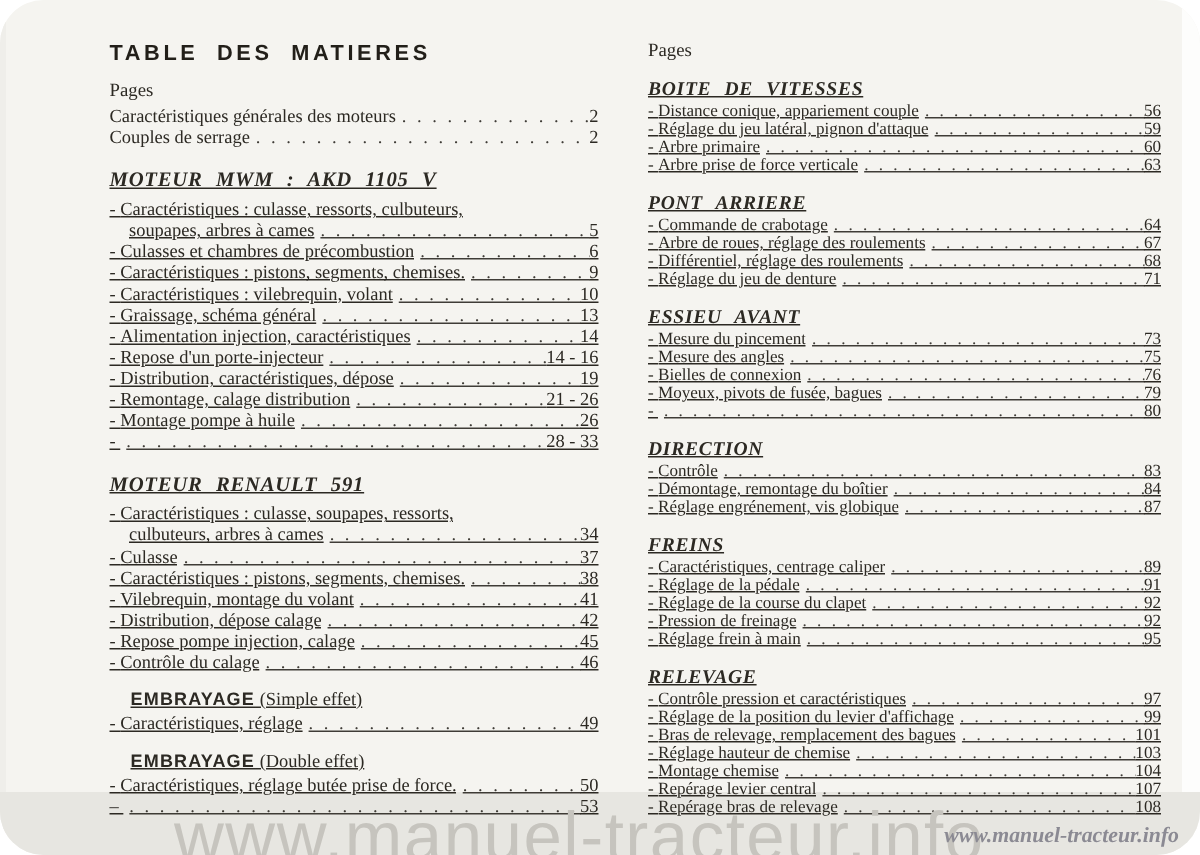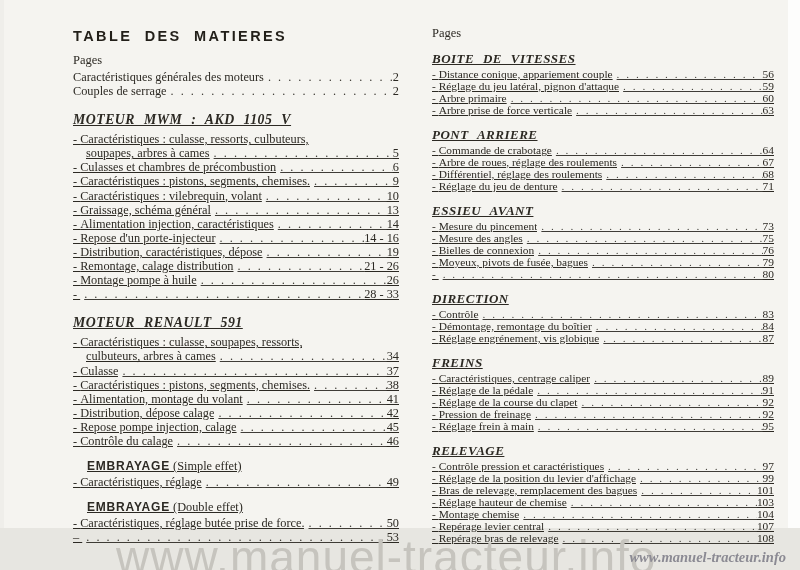--- a/index.html
+++ b/index.html
@@ -3,20 +3,21 @@
 <meta charset="utf-8">
 <style>
   html,body{margin:0;padding:0;background:#ffffff;}
   .scan{
     position:relative;
     width:800px;height:570px;
     overflow:hidden;
     background:var(--paper,#f5f4f0);
     font-family:"Liberation Serif","DejaVu Serif",serif;
     color:var(--ink,#2c2923);
+    border-radius:29px;
   }
   
   .edge-right{position:absolute;top:0;right:0;width:12px;height:100%;background:#fdfdfc;}
   .band-bottom{position:absolute;left:0;top:528px;width:100%;height:42px;background:var(--band,#e7e6e1);}
   .edge-left{position:absolute;left:0;top:0;width:4px;height:100%;background:#efeeea;}
 
   
   .col-left{position:absolute;left:73px;top:28px;width:326px;}
   .col-right{position:absolute;left:432px;top:24px;width:342px;}
 
@@ -220,21 +221,21 @@
             <div class="toc-line">
               <span class="dash">- </span>
               <span class="lab">Caractéristiques : pistons, segments, chemises.</span>
               <span class="dots">. . . . . . . . . . . . . . . . . . . . . . . . . . . . . . . . . . . . . . . . . . . . . . . . . . . . . . . . . . . .</span>
               <span class="pg">38</span>
             </div>
           </div>
           <div class="entry">
             <div class="toc-line">
               <span class="dash">- </span>
-              <span class="lab">Alimentation, montage du volant</span>
+              <span class="lab">Vilebrequin, montage du volant</span>
               <span class="dots">. . . . . . . . . . . . . . . . . . . . . . . . . . . . . . . . . . . . . . . . . . . . . . . . . . . . . . . . . . . .</span>
               <span class="pg">41</span>
             </div>
           </div>
           <div class="entry">
             <div class="toc-line">
               <span class="dash">- </span>
               <span class="lab">Distribution, dépose calage</span>
               <span class="dots">. . . . . . . . . . . . . . . . . . . . . . . . . . . . . . . . . . . . . . . . . . . . . . . . . . . . . . . . . . . .</span>
               <span class="pg">42</span>

